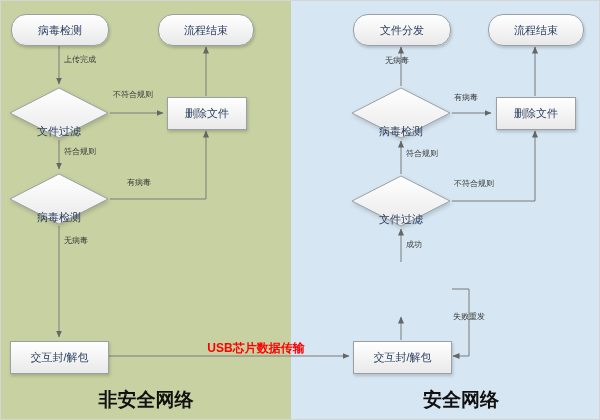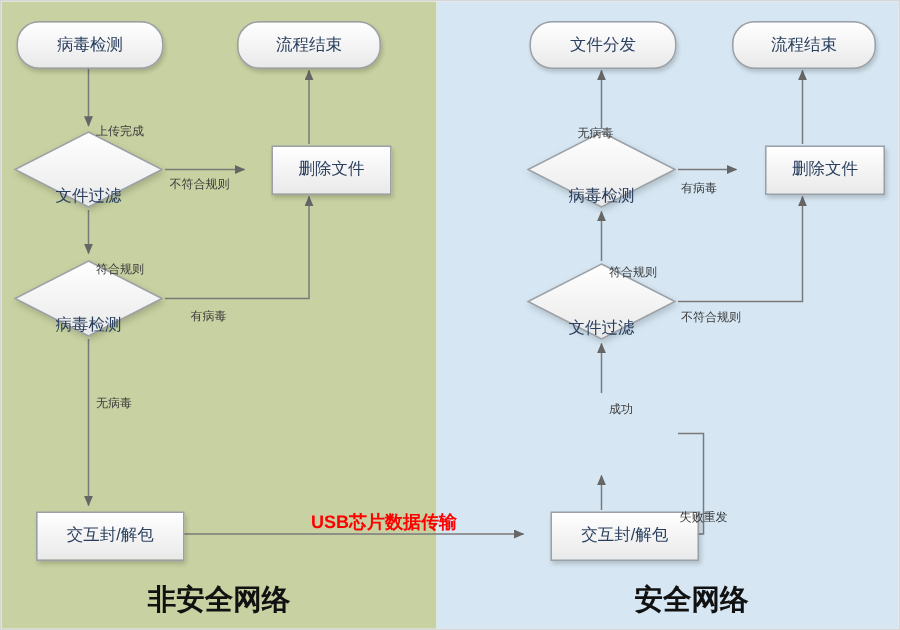--- a/index.html
+++ b/index.html
@@ -19,28 +19,27 @@
   }
   .terminator{
     background:linear-gradient(#ffffff,#e9e9e9);
     border:1px solid #9aa0a6;border-radius:15px;
     box-shadow:1px 2px 3px rgba(0,0,0,0.18);
   }
   .process{
     background:linear-gradient(#ffffff,#e9e9e9);
     border:1px solid #9aa0a6;
     box-shadow:1px 2px 3px rgba(0,0,0,0.18);
-    margin-left:14px;
   }
   .diamond{background:transparent;}
   .diamond svg{position:absolute;left:0;top:0;width:100%;height:100%;
     filter:drop-shadow(1px 2px 2px rgba(0,0,0,0.18));}
   .diamond .dlabel{position:relative;z-index:1;margin-top:36px;}
   .edge-label{
-    position:absolute;font-size:8px;color:#3a3a3a;white-space:nowrap;margin-top:28px;
+    position:absolute;font-size:8px;color:#3a3a3a;white-space:nowrap;
   }
   #usb-label{
     position:absolute;left:180px;top:339px;width:150px;text-align:center;
     font-size:12px;font-weight:bold;color:#ff0000;white-space:nowrap;
   }
   .region-title{
     position:absolute;top:386px;text-align:center;
     font-size:19px;font-weight:bold;color:#111;
   }
   #title-left{left:0;width:290px;}

